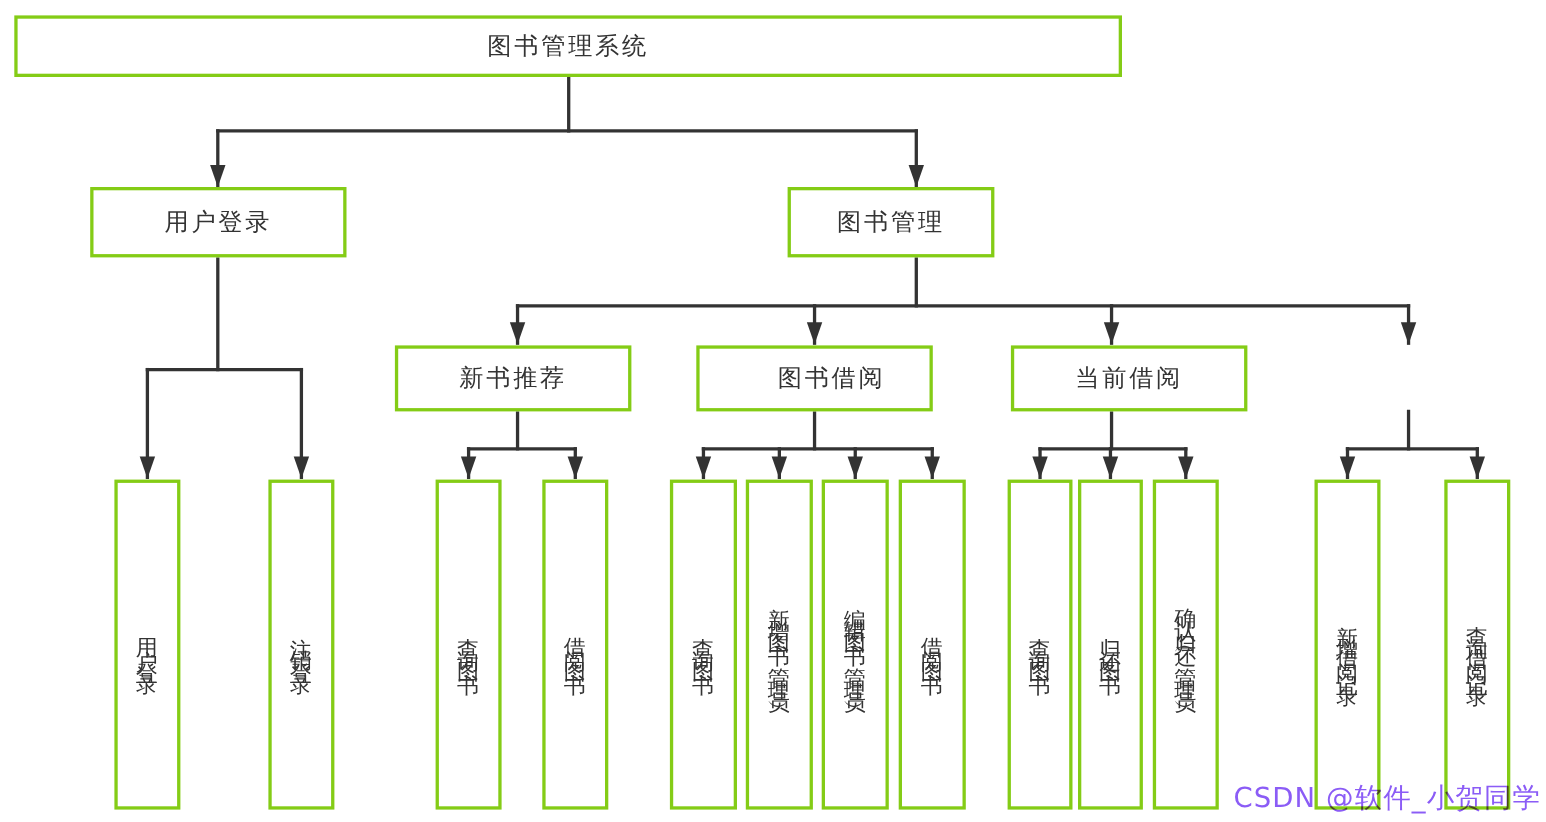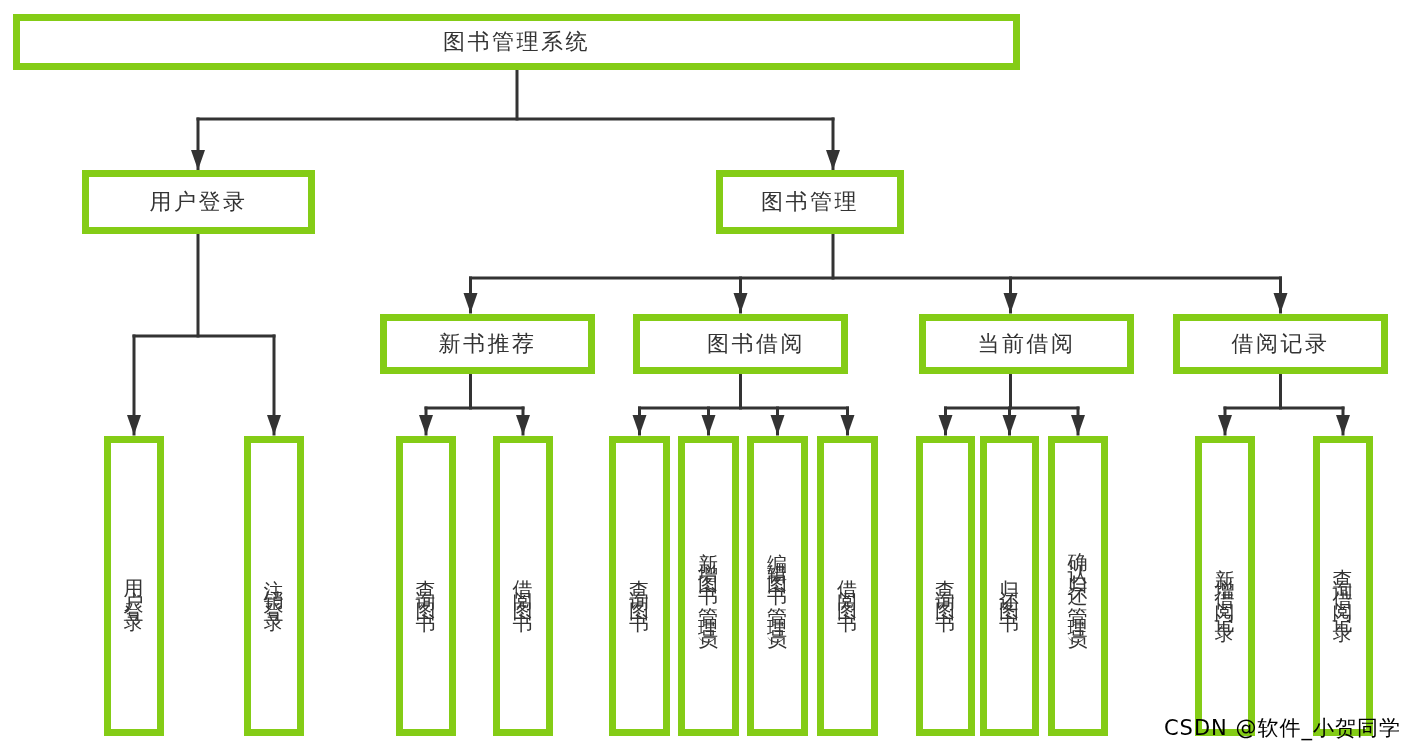--- a/index.html
+++ b/index.html
@@ -2,38 +2,38 @@
 <html lang="zh"><head>
 <meta charset="utf-8">
 <style>
   html,body{margin:0;padding:0;background:#ffffff;}
   body{font-family:"DejaVu Sans","Liberation Sans",sans-serif;}
   .stage{
     position:relative;width:1405px;height:747px;background:#ffffff;overflow:hidden;
   }
   .connectors{position:absolute;left:0;top:0;z-index:1;}
   .node{
-    position:absolute;box-sizing:border-box;background:#ffffff;border:7px solid #84cc16;
+    position:absolute;box-sizing:border-box;background:#ffffff;border:3px solid #84cc16;
     display:flex;align-items:center;justify-content:center;color:#333333;z-index:2;
   }
   .node .lbl{white-space:nowrap;}
   .hnode .lbl{font-size:22px;letter-spacing:2.5px;}
   .vnode .lbl{
     writing-mode:vertical-rl;text-orientation:mixed;
     font-size:20px;letter-spacing:11px;line-height:1;
   }
   
   .root  {left:13px;  top:14px;  width:1007px;height:56px;}
   .lv2a  {left:82px;  top:170px; width:233px; height:64px;}
   .lv2b  {left:716px; top:170px; width:188px; height:64px;}
   .lv3   {top:314px;  width:215px;height:60px;}
   .lv4   {top:436px;  height:300px;width:60px;}
   .watermark{
     position:absolute;right:4px;bottom:5px;z-index:3;
-    font-size:21px;letter-spacing:1px;color:#000000;mix-blend-mode:multiply;
+    font-size:25px;letter-spacing:1px;color:#8b5cf6;mix-blend-mode:multiply;
     white-space:nowrap;
   }
 </style>
 </head>
 <body>
 
 <div class="stage">
 
   <svg class="connectors" width="1405" height="747" viewBox="0 0 1405 747">
     <defs>
@@ -103,31 +103,28 @@
     <span class="lbl">图书管理系统</span>
   </div>
 
   <div class="node hnode lv2a">
     <span class="lbl">用户登录</span>
   </div>
   <div class="node hnode lv2b">
     <span class="lbl">图书管理</span>
   </div>
 
-  <div class="node hnode lv3" style="left:380px;">
+  <div class="node hnode lv3" style="left:359px;">
     <span class="lbl">新书推荐</span>
   </div>
   <div class="node hnode lv3" style="left:633px;padding-left:31px;">
     <span class="lbl">图书借阅</span>
   </div>
   <div class="node hnode lv3" style="left:903px;margin-left:16px;">
     <span class="lbl">当前借阅</span>
-  </div>
-  <div class="node hnode lv3" style="left:1173px;">
-    <span class="lbl">借阅记录</span>
   </div>
 
   <div class="node vnode lv4" style="left:104px;">
     <span class="lbl">用户登录</span>
   </div>
   <div class="node vnode lv4" style="left:244px;">
     <span class="lbl">注销登录</span>
   </div>
 
   <div class="node vnode lv4" style="left:396px;">

